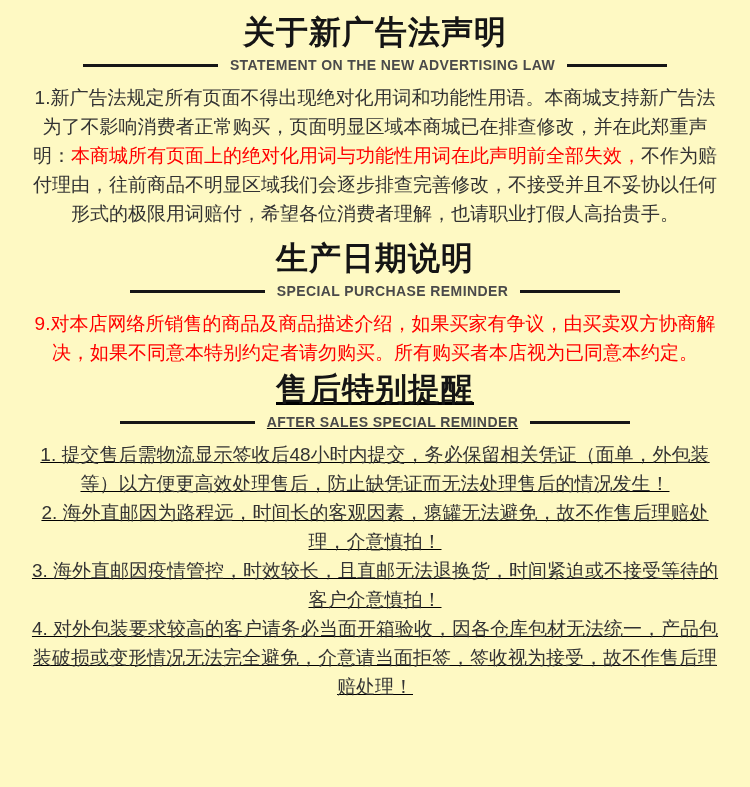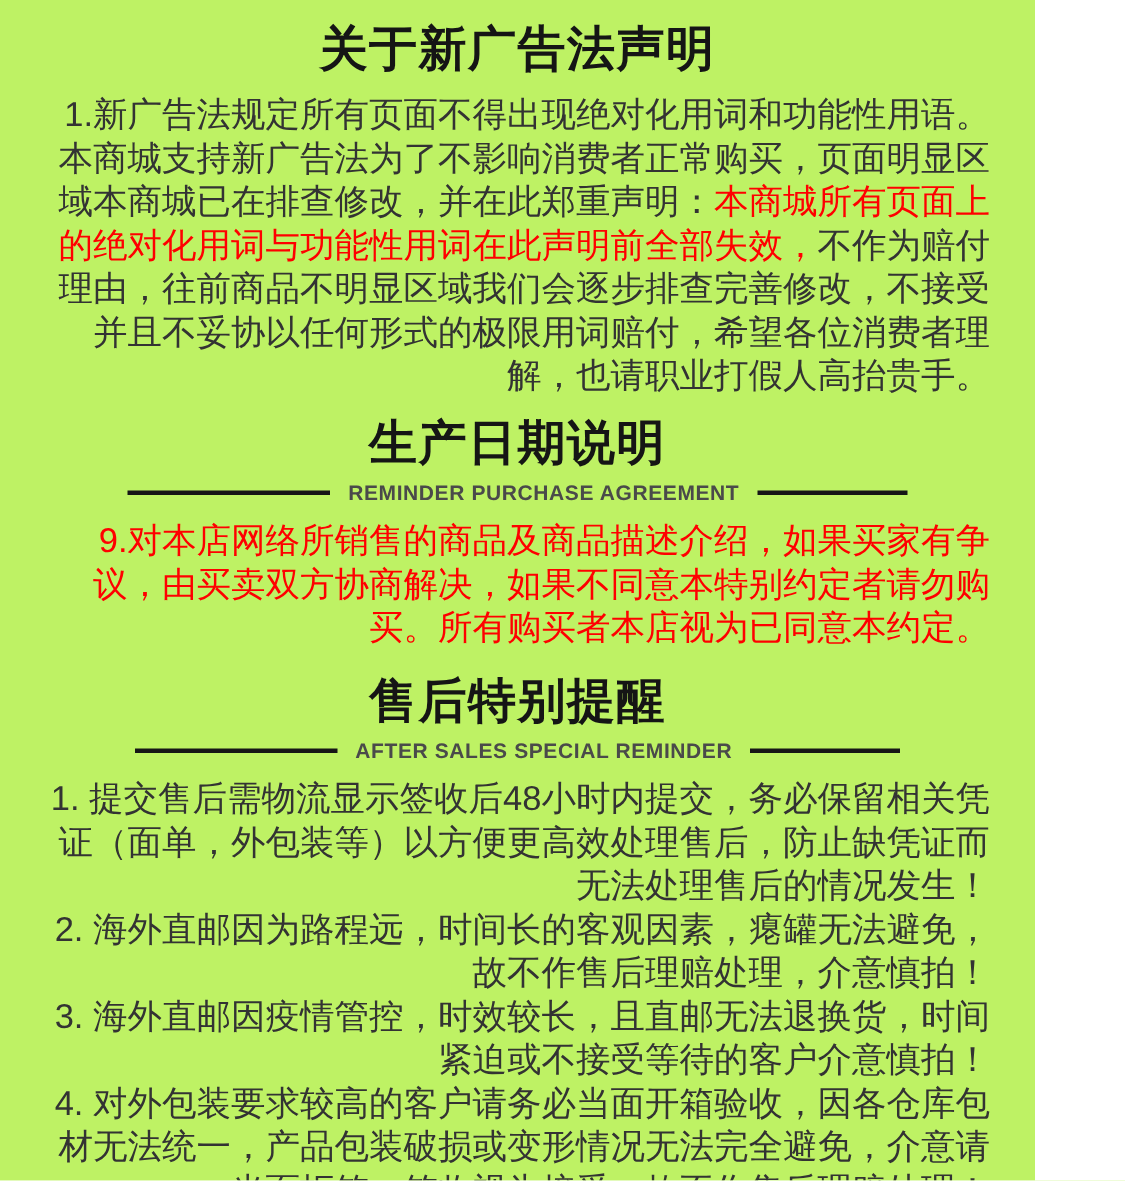--- a/index.html
+++ b/index.html
@@ -1,31 +1,31 @@
 <!DOCTYPE html>
 <html><head>
 <meta charset="utf-8">
 <style>
   html, body {
     margin: 0;
     padding: 0;
     background: #ffffff;
   }
   .page {
-    width: 690px;
+    width: 750px;
     height: 787px;
     box-sizing: border-box;
     padding: 14px 30px 0 30px;
     overflow: hidden;
-    background: #bef264;
+    background: #fef9c3;
     font-family: "Liberation Sans", "DejaVu Sans", sans-serif;
   }
   section { margin: 0; }
   .sec { margin-top: 12px; }
-  .sec.tight { margin-top: 16px; }
+  .sec.tight { margin-top: 4px; text-decoration: underline; }
   .sec-title {
     margin: 0;
     text-align: center;
     font-size: 32px;
     line-height: 37px;
     font-weight: 700;
     color: #151515;
     letter-spacing: 1px;
   }
   .sec-sub {
@@ -45,46 +45,51 @@
     font-size: 14px;
     line-height: 14px;
     font-weight: 700;
     color: #4a4a4a;
     letter-spacing: 0.4px;
     white-space: nowrap;
   }
   .paras { margin-top: 11px; }
   .paras p {
     margin: 0;
-    font-size: 23px;
+    font-size: 19px;
     line-height: 29px;
     color: #333333;
-    text-align: right;
+    text-align: center;
     word-break: break-all;
   }
   .seg { color: #333333; }
   .seg.red { color: #ff0000; }
 </style>
 </head>
 <body>
 
 <div class="page">
 
   <section>
     <h1 class="sec-title">关于新广告法声明</h1>
+    <div class="sec-sub">
+      <span class="sub-line left"></span>
+      <span class="sub-text">STATEMENT ON THE NEW ADVERTISING LAW</span>
+      <span class="sub-line right"></span>
+    </div>
     <div class="paras">
         <p><span class="seg">1.新广告法规定所有页面不得出现绝对化用词和功能性用语。本商城支持新广告法为了不影响消费者正常购买，页面明显区域本商城已在排查修改，并在此郑重声明：</span><span class="seg red">本商城所有页面上的绝对化用词与功能性用词在此声明前全部失效，</span><span class="seg">不作为赔付理由，往前商品不明显区域我们会逐步排查完善修改，不接受并且不妥协以任何形式的极限用词赔付，希望各位消费者理解，也请职业打假人高抬贵手。</span></p>
       </div>
   </section>
 
   <section class="sec">
     <h1 class="sec-title">生产日期说明</h1>
     <div class="sec-sub">
       <span class="sub-line left"></span>
-      <span class="sub-text">REMINDER PURCHASE AGREEMENT</span>
+      <span class="sub-text">SPECIAL PURCHASE REMINDER</span>
       <span class="sub-line right"></span>
     </div>
     <div class="paras">
         <p><span class="seg red">9.对本店网络所销售的商品及商品描述介绍，如果买家有争议，由买卖双方协商解决，如果不同意本特别约定者请勿购买。所有购买者本店视为已同意本约定。</span></p>
       </div>
   </section>
 
   <section class="sec tight">
     <h1 class="sec-title">售后特别提醒</h1>
     <div class="sec-sub">

